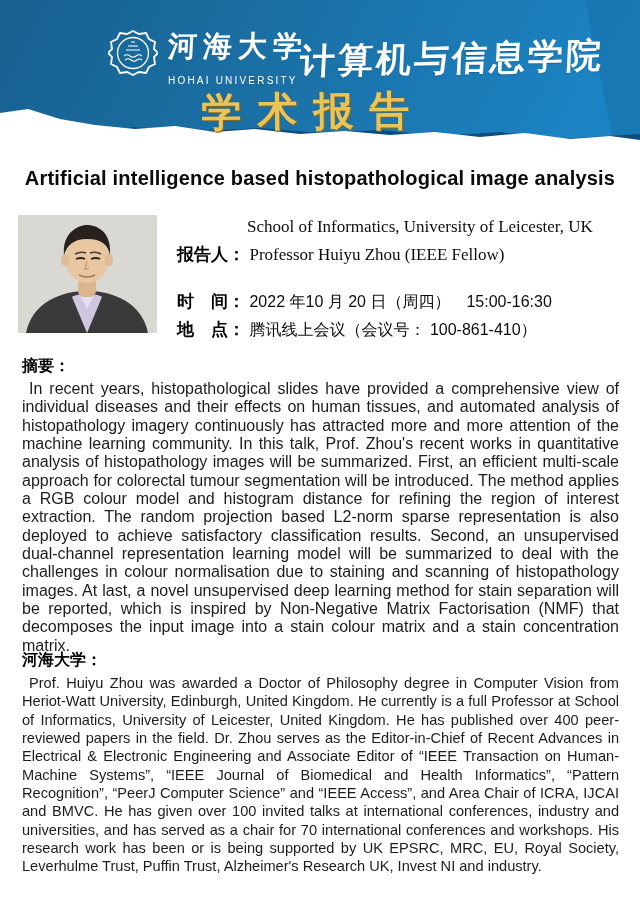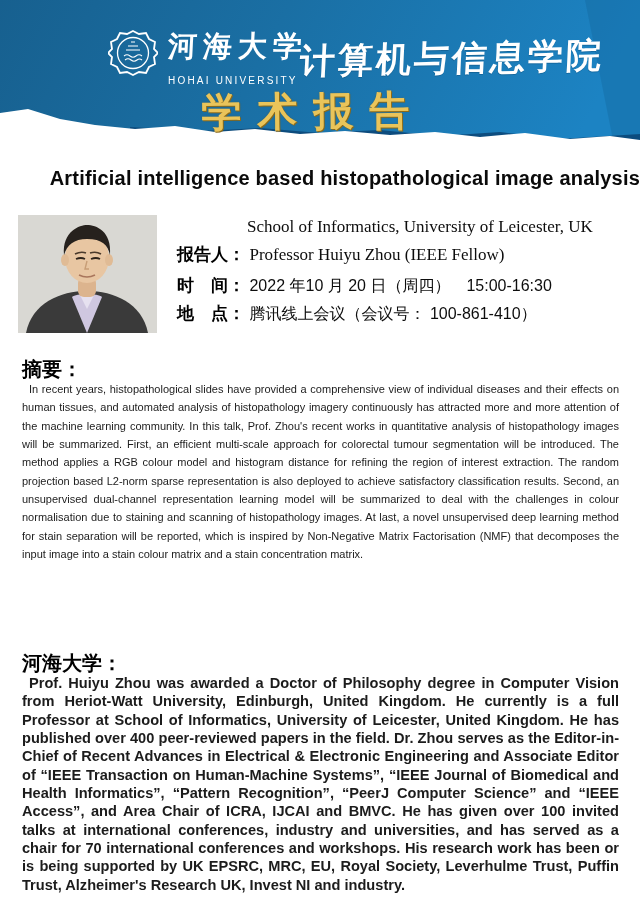--- a/index.html
+++ b/index.html
@@ -37,53 +37,53 @@
   .banner-title {
     position:absolute; left:50%; top:84px; transform:translateX(-53%) rotate(-0.6deg);
     font-weight:bold; font-size:40px; letter-spacing:16px; white-space:nowrap;
     color:#e9c45a;
     text-shadow:1px 1px 0 #8a6a1a, 0 0 2px rgba(120,85,10,.4);
   }
 
   
   .page-title {
     position:absolute; top:167px; left:0; width:640px;
-    text-align:right; font-weight:bold; font-size:20px; color:#0a0a0a;
+    text-align:center; font-weight:bold; font-size:20px; color:#0a0a0a;
     letter-spacing:0.2px;
   }
 
   
   .photo { position:absolute; left:18px; top:215px; width:139px; height:118px; }
   .photo svg { display:block; }
 
   
   .details { position:absolute; left:177px; top:213px; width:460px; }
   .d-row { font-size:16px; line-height:28px; white-space:nowrap; }
   .d-label { font-weight:bold; font-size:17px; color:#000; }
   .serif { font-family:"Liberation Serif","DejaVu Serif",serif; font-size:17px; color:#0d0d0d; }
   .d-indent { padding-left:70px; }
-  .d-gap { margin-top:3px; }
+  .d-gap { margin-top:19px; }
   .d-val { font-size:16px; color:#0d0d0d; }
 
   
   .sec-heading {
     position:absolute; left:22px;
-    font-weight:bold; font-size:20px; color:#000;
+    font-weight:bold; font-size:16px; color:#000;
   }
   .abstract-heading { top:356px; }
   .abstract-body {
     position:absolute; left:22px; top:380px; width:597px;
-    font-size:11px; line-height:18.35px; text-align:justify;
+    font-size:16px; line-height:18.35px; text-align:justify;
     text-indent:7px; color:#1c1c1c;
   }
   .bio-heading { top:650px; }
   .bio-body {
     position:absolute; left:22px; top:674px; width:597px;
     font-size:14.6px; line-height:18.35px; text-align:justify;
-    text-indent:7px; color:#1c1c1c;font-weight:bold;
+    text-indent:7px; color:#1c1c1c;
   }
 </style>
 </head>
 <body>
 
 <div class="band">
   <svg width="640" height="150" viewBox="0 0 640 150">
     <defs>
       <linearGradient id="bandGrad" x1="0" y1="0" x2="1" y2="0.12">
         <stop offset="0" stop-color="#17608f"></stop>

